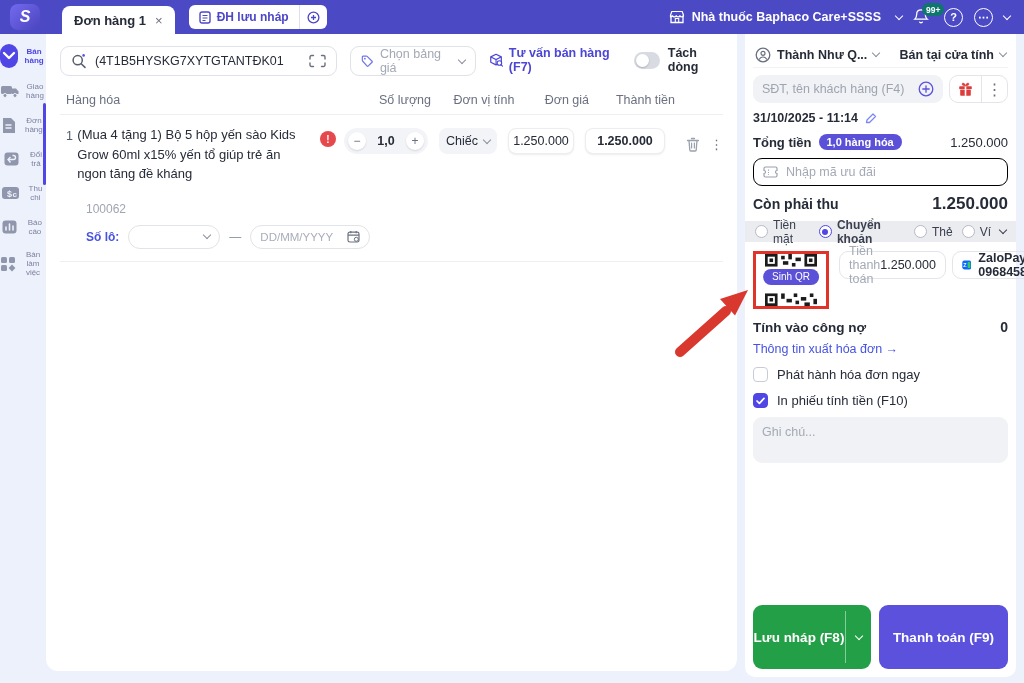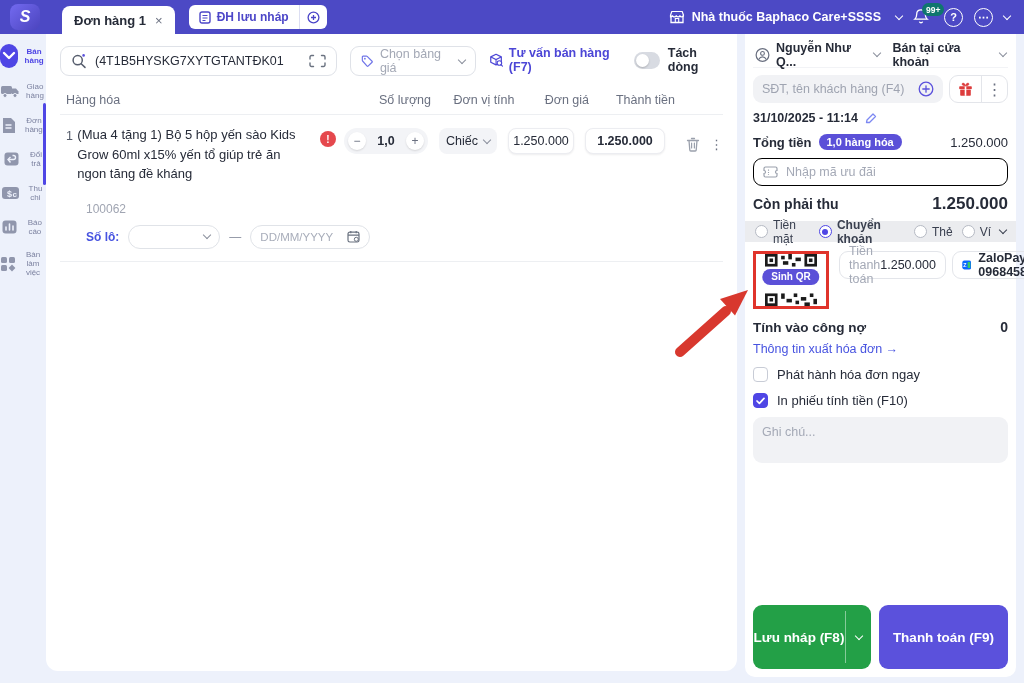--- a/index.html
+++ b/index.html
@@ -99,21 +99,21 @@
   .r6 .val { margin-left:auto; font-size:17px; font-weight:bold; }
   .r7 { margin:6px -8px 0; height:21px; background:#EBECEF; display:flex; align-items:center; gap:9px; padding:0 10px; font-size:12px; color:#3A4050; }
   .radio { width:13px; height:13px; border:1.5px solid #B6BAC4; border-radius:50%; background:#fff; flex:none; }
   .mrow { display:flex; align-items:center; gap:5px; }
   .mrow.sel { font-weight:bold; }
   .mrow.sel .radio { border-color:#4F46E5; display:flex; align-items:center; justify-content:center; }
   .mrow.sel .radio::after { content:""; width:6px; height:6px; border-radius:50%; background:#4F46E5; }
   .r7 .caret { margin-left:auto; color:#3A4050; }
   .r8 { margin-top:9px; display:flex; gap:10px; }
   .qrwrap { width:76px; height:58px; border:3px solid #E0342B; background:#fff; position:relative; display:flex; align-items:center; justify-content:center; flex:none; }
-  .sinhqr { position:absolute; left:50%; top:44%; transform:translate(-50%,-50%); background:#5B50D8; color:#fff; font-size:10px; font-weight:bold; padding:2.5px 9px; border-radius:10px; white-space:nowrap; }
+  .sinhqr { position:absolute; left:50%; top:44%; transform:translate(-50%,-50%); background:#5B50D8; color:#fff; font-size:10px; font-weight:normal; padding:2.5px 9px; border-radius:10px; white-space:nowrap; }
   .paycol { flex:1; display:flex; flex-direction:row; gap:6px; }
   .payamt { height:28px; border:1px solid #E3E5EA; border-radius:9px; display:flex; align-items:center; padding:0 9px; font-size:12.5px; }
   .payamt .lbl { color:#A4A9B6; }
   .payamt .val { margin-left:auto; color:#262B38; }
   .wallet { height:28px; border:1px solid #E3E5EA; border-radius:9px; display:flex; align-items:center; gap:7px; padding:0 9px; font-size:12.5px; font-weight:bold; }
   .wallet .caret { margin-left:auto; color:#8A8F9C; }
   .r9 { margin-top:9px; display:flex; align-items:center; height:18px; }
   .r9 .lbl { font-size:13.5px; font-weight:bold; }
   .r9 .val { margin-left:auto; font-size:14px; font-weight:bold; }
   .r10 { margin-top:6px; color:#4753E0; font-size:12.5px; height:15px; }
@@ -346,24 +346,24 @@
   </div>
 </div>
 
 <div class="rightcard">
   <div class="r1">
     <svg width="16" height="16" viewBox="0 0 16 16">
         <circle cx="8" cy="8" r="6.8" fill="none" stroke="#6A7080" stroke-width="1.3"></circle>
         <circle cx="8" cy="6.3" r="2" fill="none" stroke="#6A7080" stroke-width="1.2"></circle>
         <path d="M4.2 12.6c.7-1.7 2.1-2.6 3.8-2.6s3.1.9 3.8 2.6" fill="none" stroke="#6A7080" stroke-width="1.2"></path>
       </svg>
-    <span>Nguyễn Như Q...</span>
+    <span>Thành Như Q...</span>
     <span class="caret"></span>
     <span class="sp"></span>
-    <span>Bán tại cửa khoản</span>
+    <span>Bán tại cửa tính</span>
     <span class="caret"></span>
   </div>
   <div class="r2">
     <div class="custinput">
       <span>SĐT, tên khách hàng (F4)</span>
       <svg class="plus" width="16" height="16" viewBox="0 0 16 16">
           <circle cx="8" cy="8" r="6.8" fill="none" stroke="#5B51DC" stroke-width="1.3"></circle>
           <path d="M8 4.8v6.4M4.8 8h6.4" stroke="#5B51DC" stroke-width="1.3" stroke-linecap="round"></path>
         </svg>
     </div>

